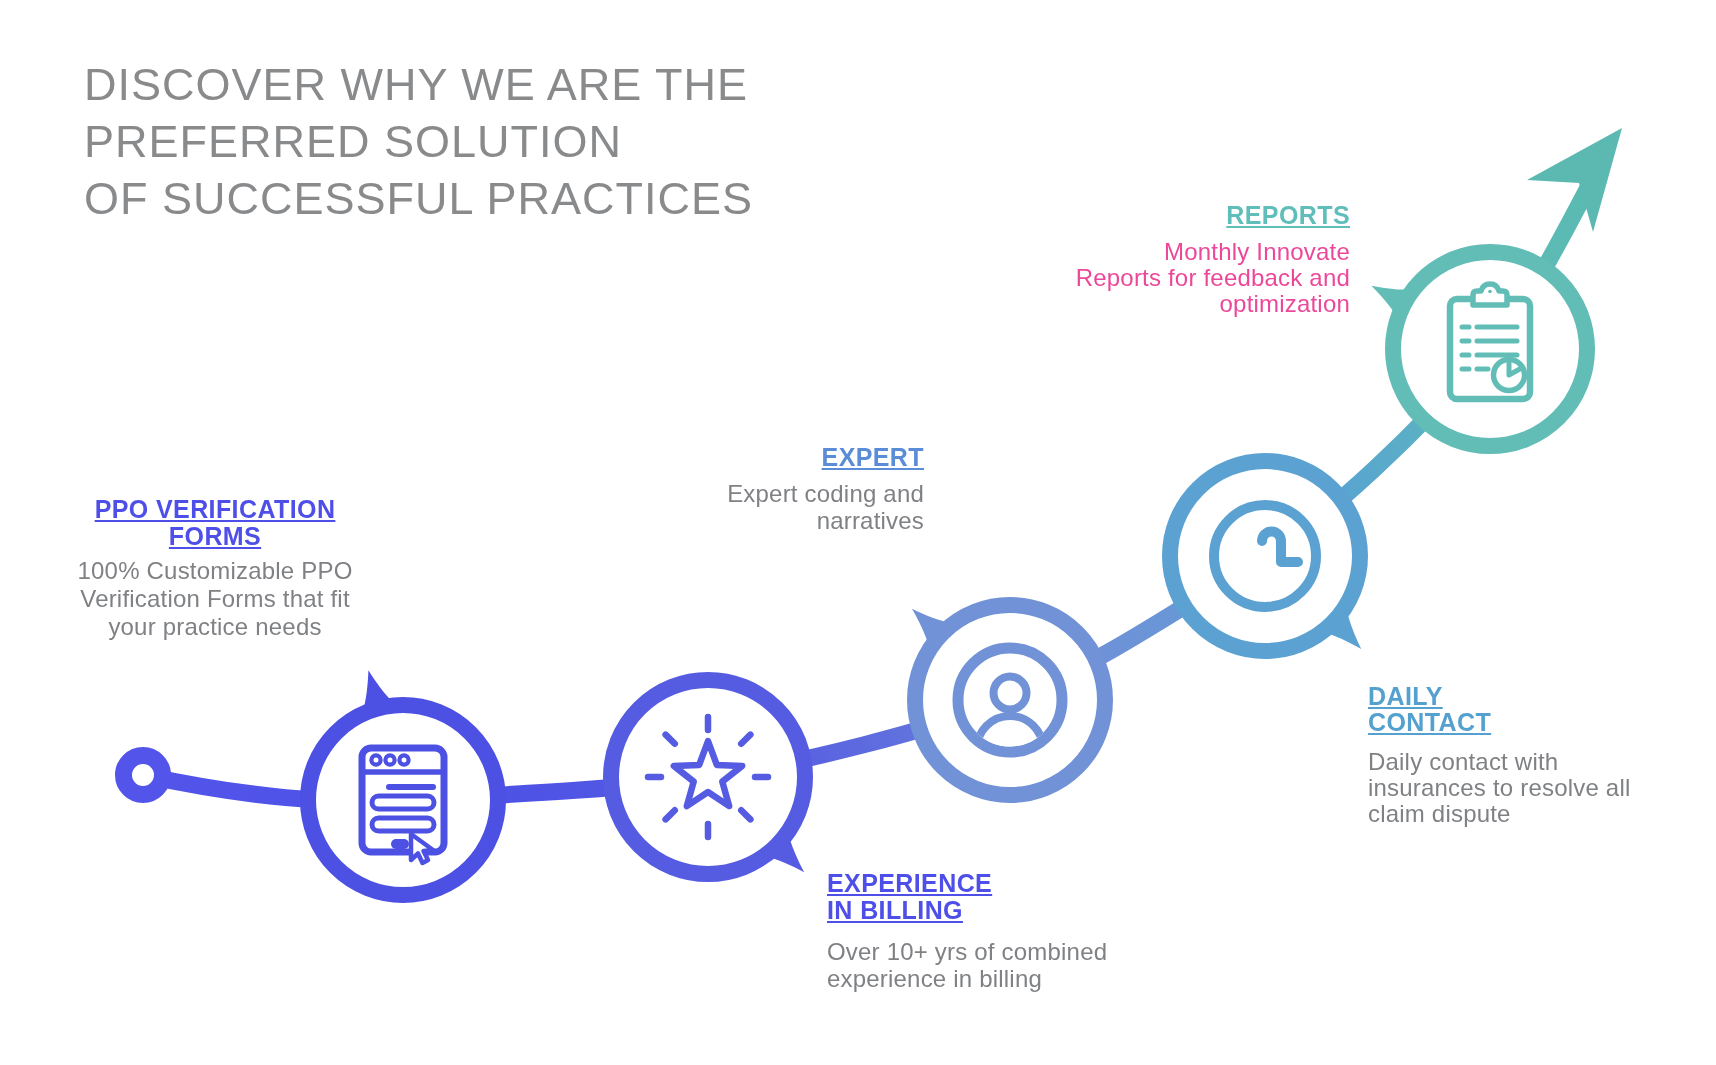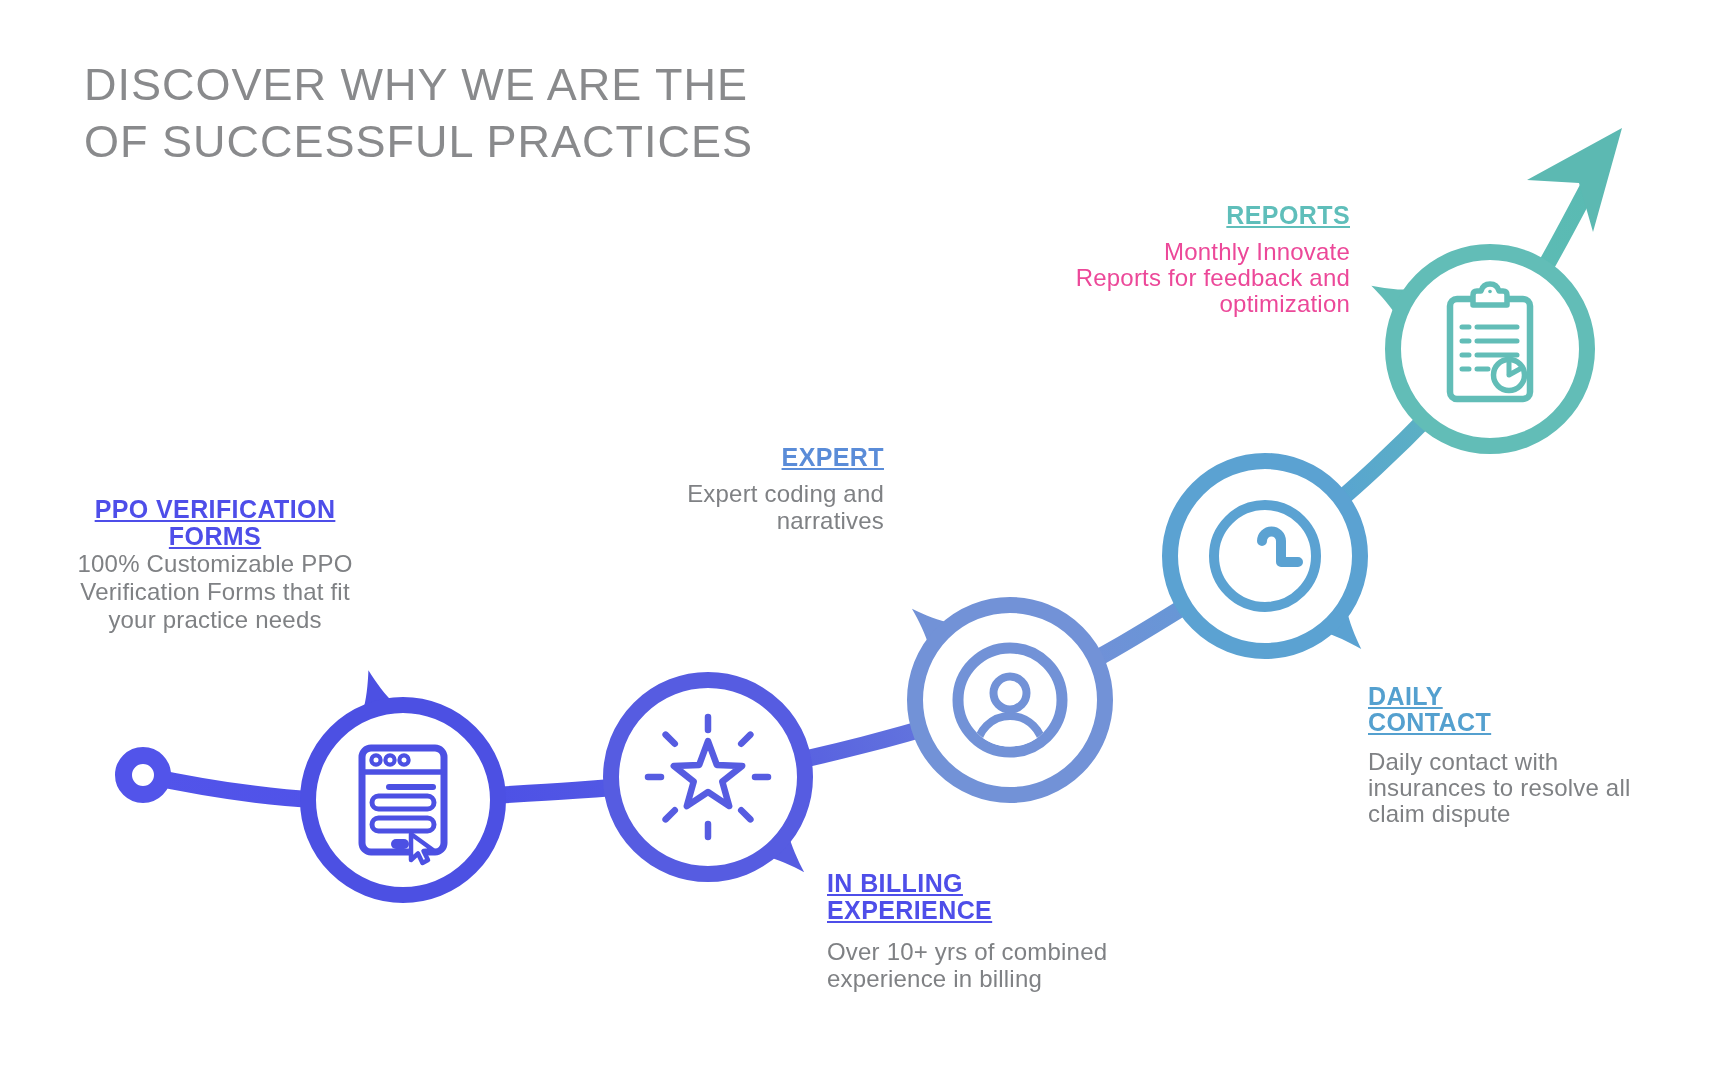--- a/index.html
+++ b/index.html
@@ -5,24 +5,24 @@
   html,body{margin:0;padding:0;background:#ffffff;}
   .canvas{position:relative;width:1675px;height:1065px;background:#ffffff;overflow:hidden;
           font-family:"Liberation Sans", sans-serif;}
   .layer{position:absolute;left:0;top:0;}
   .title{position:absolute;left:84px;top:56px;font-size:45px;line-height:57px;
          letter-spacing:1px;font-weight:400;}
   .milestone{position:absolute;}
   .ms-heading{font-weight:bold;font-size:25px;line-height:27px;letter-spacing:0.4px;text-decoration:underline;}
   .ms-body{font-size:24px;line-height:27px;letter-spacing:0.2px;}
   .m-ppo{left:40px;top:496px;width:350px;text-align:center;}
-  .m-ppo .ms-body{line-height:28px;}
+  .m-ppo .ms-body{margin-top:7px;line-height:28px;}
   .m-exp{left:827px;top:870px;text-align:left;}
   .m-exp .ms-body{margin-top:14px;}
-  .m-expert{left:584px;top:444px;width:300px;text-align:right;}
+  .m-expert{left:624px;top:444px;width:300px;text-align:right;}
   .m-expert .ms-body{margin-top:9px;}
   .m-daily{left:1368px;top:683px;text-align:left;}
   .m-daily .ms-heading{line-height:26px;}
   .m-daily .ms-body{margin-top:14px;line-height:26px;}
   .m-reports{left:1020px;top:202px;width:330px;text-align:right;}
   .m-reports .ms-body{margin-top:10px;line-height:26px;}
 </style>
 </head>
 <body>
 
@@ -107,39 +107,40 @@
                M-28,20 H-21 M-13,20 H-2"></path>
       <circle cx="19" cy="26" r="15.5" fill="#ffffff" stroke-width="5.5"></circle>
       <path d="M19,26 V10.5 M19,26 L32.5,18.5" stroke-width="5"></path>
     </g>
 
     <path stroke="none" d="M1622,128 L1593,232 L1579,183 L1527,180 Z" fill="#5cb9b2"></path>
   </svg>
 
   <div class="title" style="color: rgb(137, 138, 140);">
     <div>DISCOVER WHY WE ARE THE</div>
+    <div>PREFERRED SOLUTION</div>
     <div>OF SUCCESSFUL PRACTICES</div>
   </div>
 
   <div class="milestone m-ppo">
     <div class="ms-heading" style="color: rgb(78, 78, 233);">
       <div>PPO VERIFICATION</div>
       <div>FORMS</div>
     </div>
     <div class="ms-body" style="color: rgb(127, 129, 132);">
       <div>100% Customizable PPO</div>
       <div>Verification Forms that fit</div>
       <div>your practice needs</div>
     </div>
   </div>
 
   <div class="milestone m-exp">
     <div class="ms-heading" style="color: rgb(78, 78, 233);">
+      <div>EXPERIENCE</div>
       <div>IN BILLING</div>
-      <div>EXPERIENCE</div>
     </div>
     <div class="ms-body" style="color: rgb(127, 129, 132);">
       <div>Over 10+ yrs of combined</div>
       <div>experience in billing</div>
     </div>
   </div>
 
   <div class="milestone m-expert">
     <div class="ms-heading" style="color: rgb(90, 140, 216);">
       <div>EXPERT</div>

